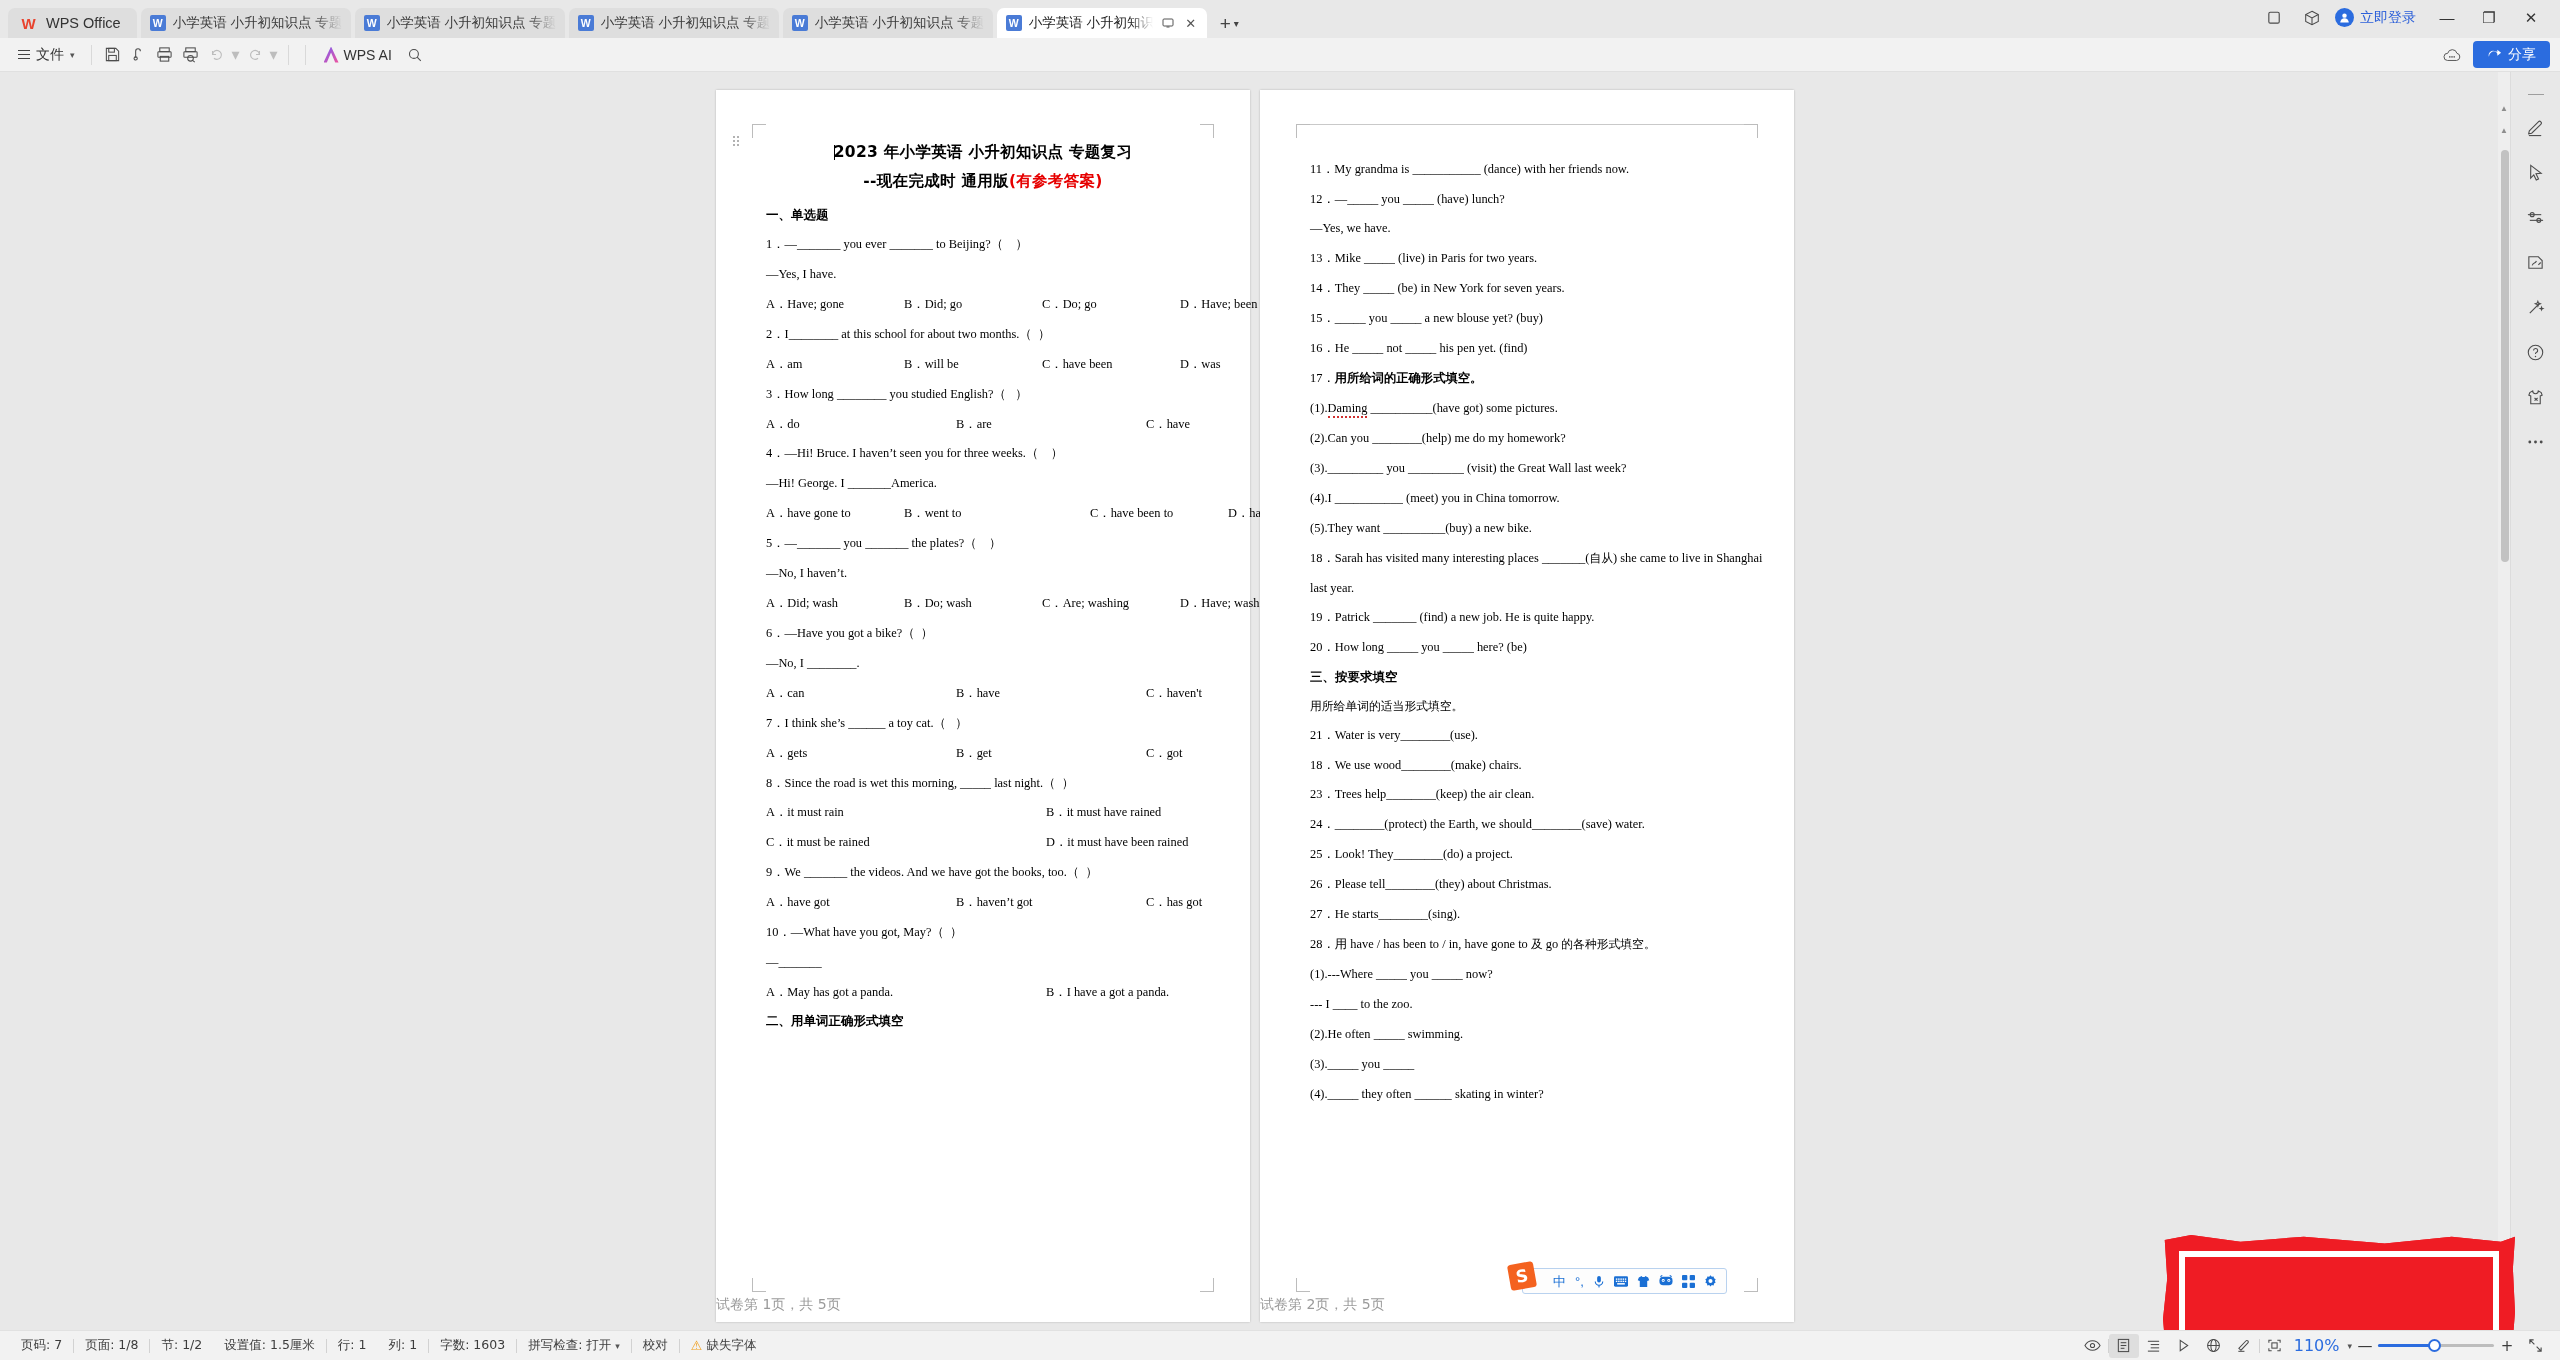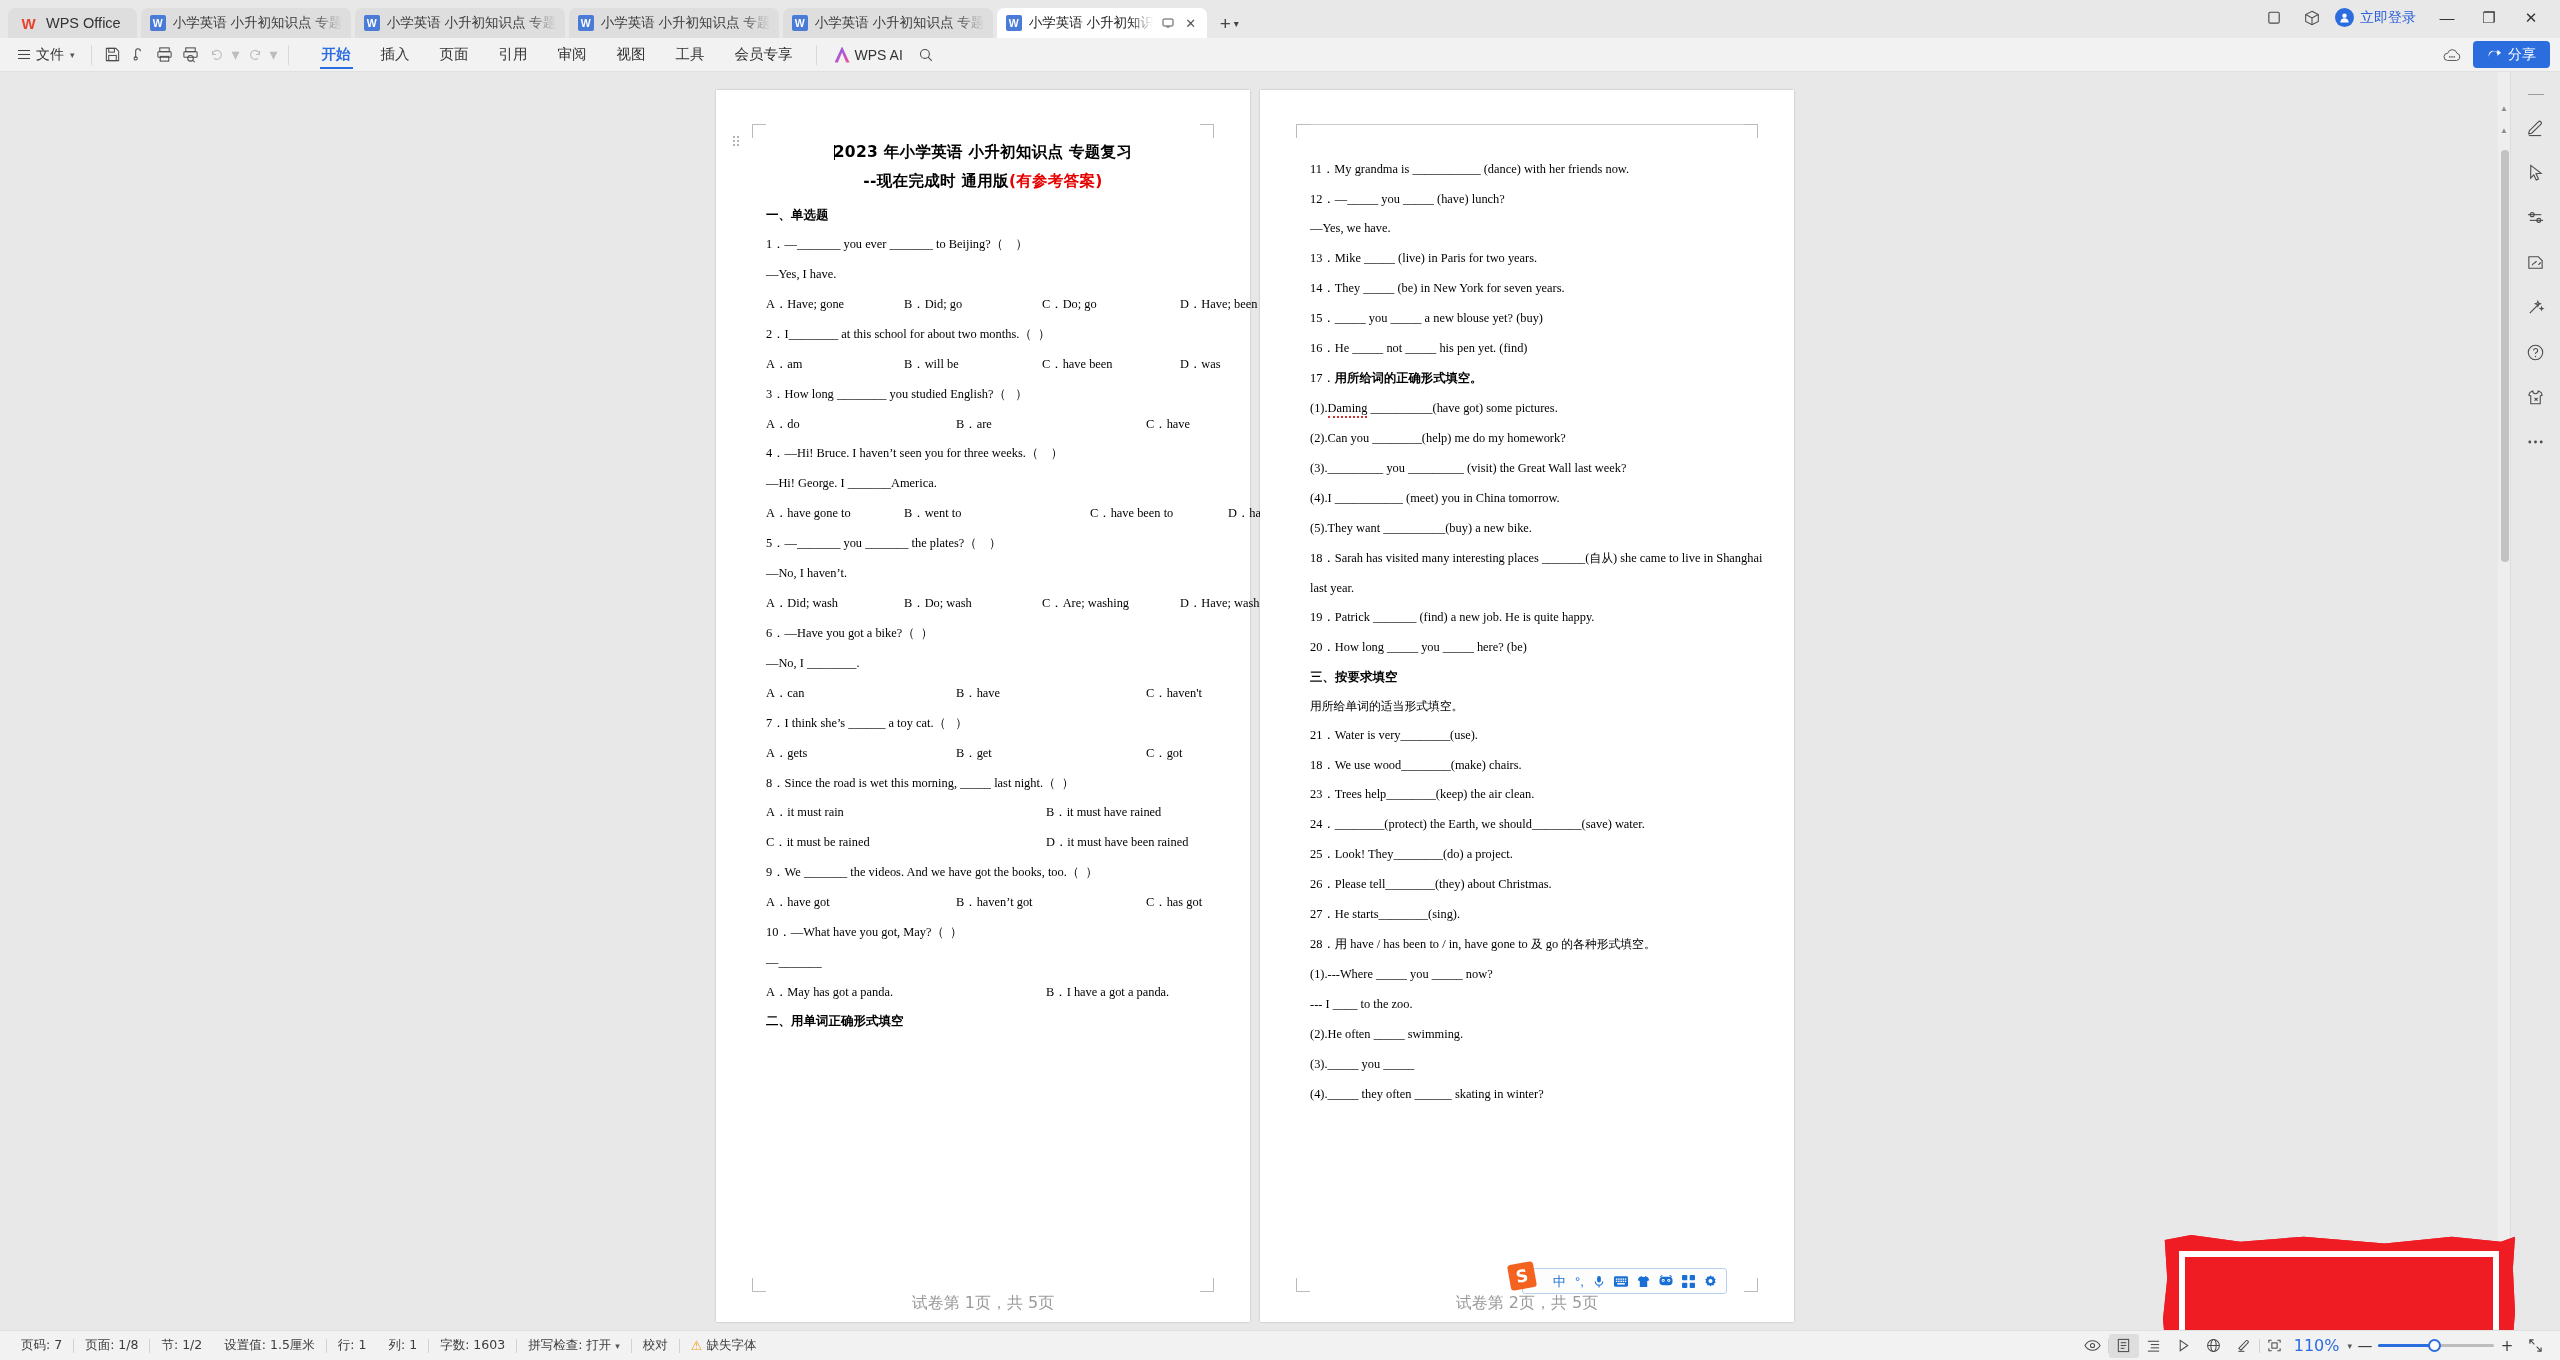--- a/index.html
+++ b/index.html
@@ -221,23 +221,22 @@
     font-weight: bold;
     font-size: 12.3px;
   }
   .cn-inline { font-family: "DejaVu Sans", sans-serif; font-size: 11.8px; }
   .spell-err {
     border-bottom: 2px dotted #d03030;
     padding-bottom: 1px;
   }
   .footer-note {
     position:absolute; left:0; right:0; bottom: 8px;
-    text-align:center;
     font-family: "DejaVu Sans", sans-serif;
-    font-size: 16px;
+    font-size: 14px;
     color: #9a9a9a;
   }
   
   .para-handle {
     position:absolute; left: 17px; top: 46px;
     display:grid; grid-template-columns: 2px 2px; gap:2px;
     opacity: .65;
   }
   .para-handle i { width:2px;height:2px;background:#8a8a8a;display:block;}
 
@@ -473,30 +472,20 @@
   <span class="qicon dim" style="width:12px">▾</span>
   <span class="qicon dim">
     <svg width="16" height="16" viewBox="0 0 18 18">
         <path d="M14 8 A5 5 0 1 0 12.4 12.6" fill="none" stroke="currentColor" stroke-width="1.3"></path>
         <path d="M14 4.5 V8.4 H10.1" fill="none" stroke="currentColor" stroke-width="1.3"></path>
       </svg>
   </span>
   <span class="qicon dim" style="width:12px">▾</span>
   <span class="vdiv"></span>
 
-  <div class="menus">
-    <span class="menu-item active">开始</span>
-    <span class="menu-item">插入</span>
-    <span class="menu-item">页面</span>
-    <span class="menu-item">引用</span>
-    <span class="menu-item">审阅</span>
-    <span class="menu-item">视图</span>
-    <span class="menu-item">工具</span>
-    <span class="menu-item">会员专享</span>
-  </div>
 
   <span class="vdiv"></span>
   <span class="wpsai">
     <span class="ai-mark"></span>
     <span>WPS AI</span>
   </span>
   <span class="qicon">
     <svg width="16" height="16" viewBox="0 0 18 18">
         <circle cx="7.8" cy="7.8" r="5" fill="none" stroke="currentColor" stroke-width="1.2"></circle>
         <line x1="11.4" y1="11.4" x2="15.5" y2="15.5" stroke="currentColor" stroke-width="1.2"></line>

